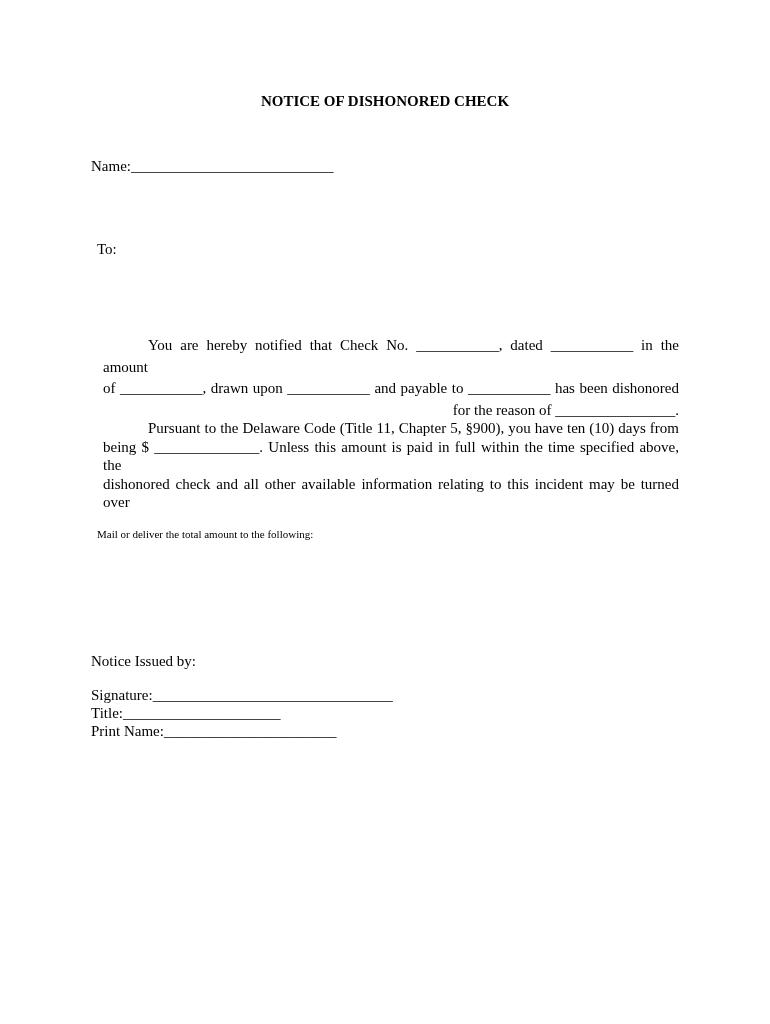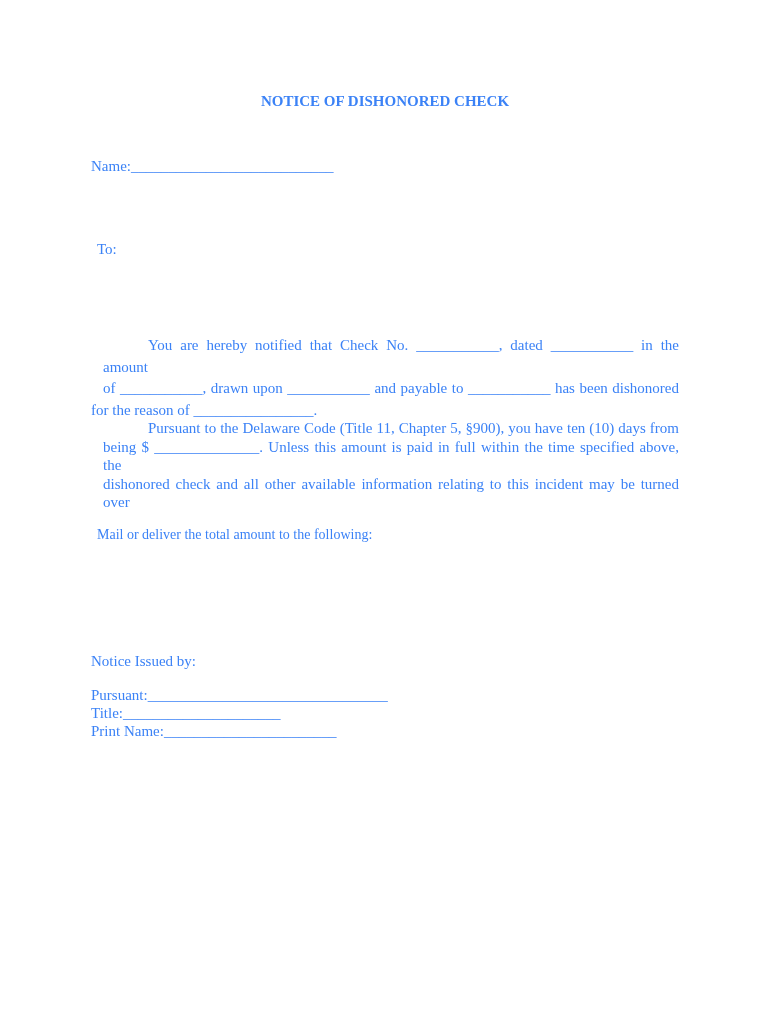--- a/index.html
+++ b/index.html
@@ -5,21 +5,21 @@
   html, body {
     margin: 0;
     padding: 0;
     background: #ffffff;
   }
   .page {
     position: relative;
     width: 770px;
     height: 1024px;
     background: #ffffff;
-    color: #3b82f6;
+    color: #000000;
     font-family: "Liberation Serif", "DejaVu Serif", serif;
     font-size: 15px;
     overflow: hidden;
   }
   .doc-title {
     position: absolute;
     top: 92px;
     left: 0;
     width: 100%;
     margin: 0;
@@ -54,30 +54,30 @@
   .para-2 {
     top: 419px;
     line-height: 18.5px;
   }
   .jline {
     text-align: justify;
     text-align-last: justify;
     margin-left: 12px;
   }
   .lastline {
-    text-align: left;
+    text-align: right;
   }
   .indent {
     text-indent: 45px;
   }
   .mail-row {
     position: absolute;
     top: 526px;
     left: 97px;
-    font-size: 14px;
+    font-size: 11px;
     line-height: 17px;
   }
   .issued-row {
     position: absolute;
     top: 652px;
     left: 91px;
     line-height: 19px;
   }
   .sig-block {
     position: absolute;
@@ -116,21 +116,21 @@
     <div class="jline">being $ ______________. Unless this amount is paid in full within the time specified above, the</div>
     <div class="jline">dishonored check and all other available information relating to this incident may be turned over</div>
   </div>
 
   <div class="mail-row">Mail or deliver the total amount to the following:</div>
 
   <div class="issued-row">Notice Issued by:</div>
 
   <div class="sig-block">
     <div>
-      <span>Pursuant:</span><span class="fill-line">________________________________</span>
+      <span>Signature:</span><span class="fill-line">________________________________</span>
     </div>
     <div>
       <span>Title:</span><span class="fill-line">_____________________</span>
     </div>
     <div>
       <span>Print Name:</span><span class="fill-line">_______________________</span>
     </div>
   </div>
 
 </div>

